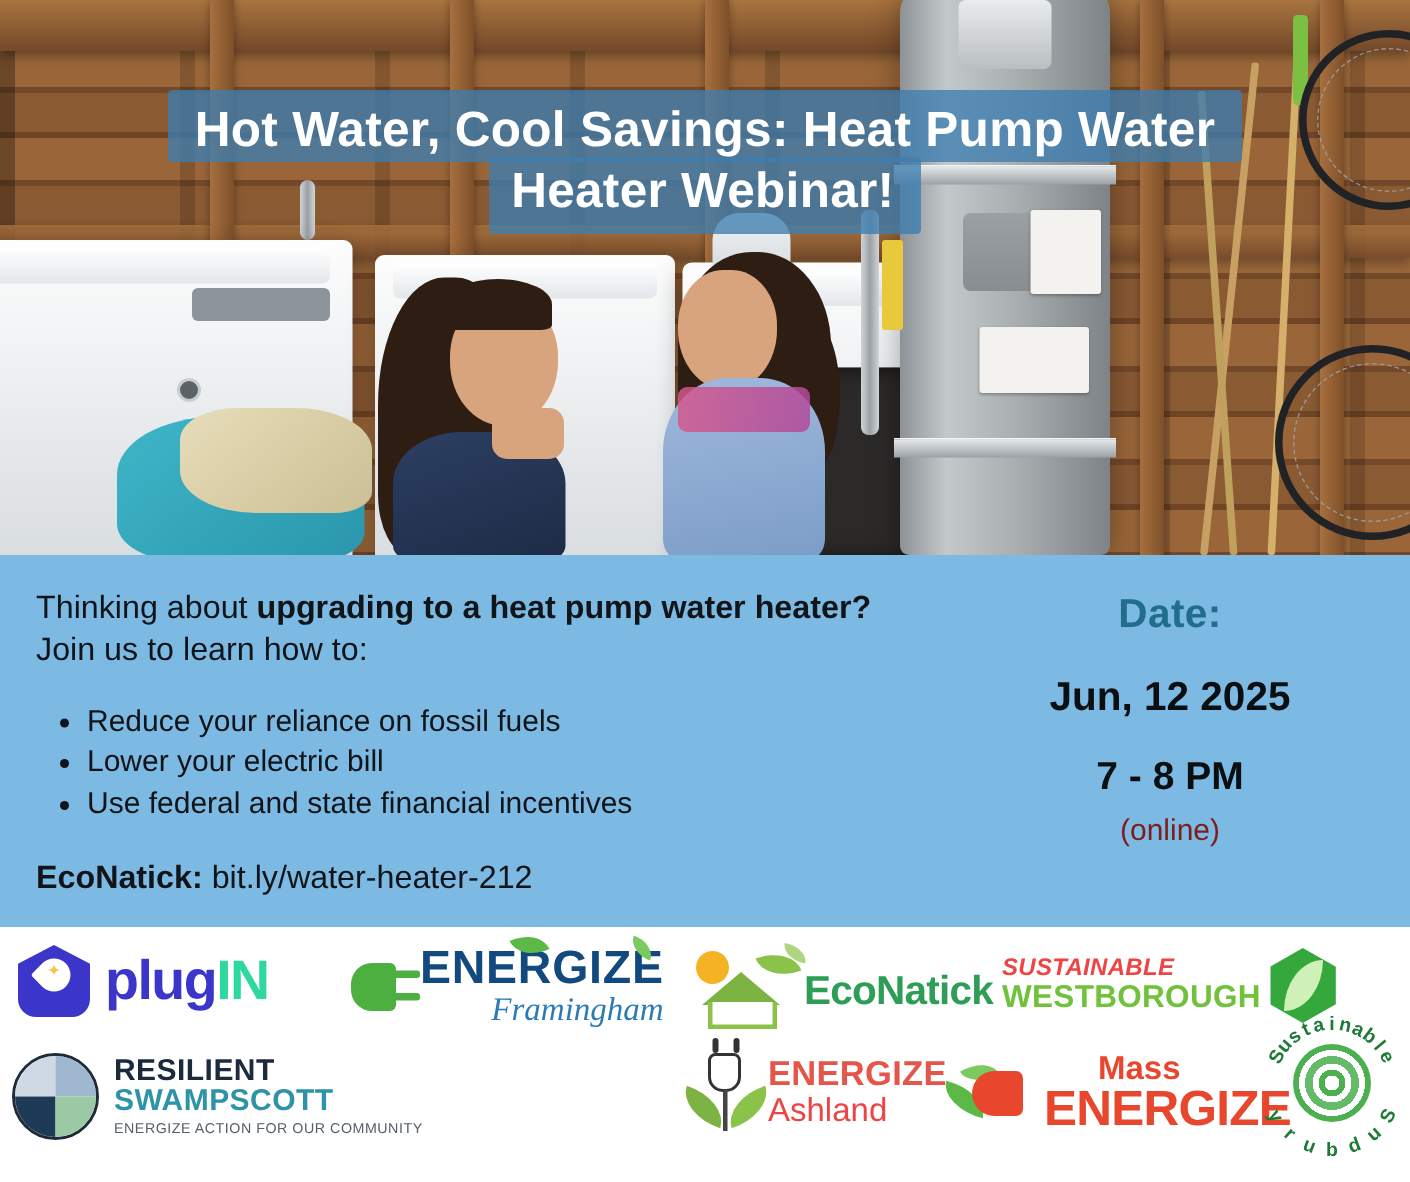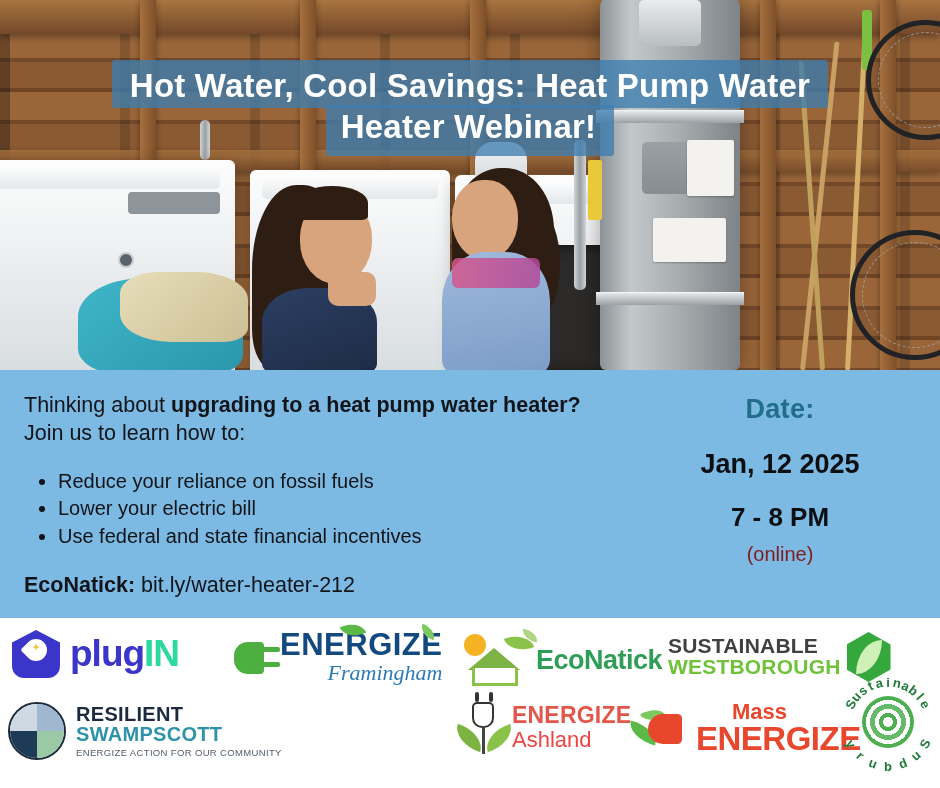--- a/index.html
+++ b/index.html
@@ -257,21 +257,21 @@
   .acton-words .w3{font-family:"Liberation Serif",serif;font-style:italic;font-size:10px;color:#3a4a5a;margin-top:1px;}
 
   
   .en-ico{position:relative;width:70px;height:56px;}
   .en-ico .roof{position:absolute;left:6px;top:16px;width:52px;height:22px;background:#7CB342;clip-path:polygon(50% 0,100% 100%,0 100%);}
   .en-ico .base{position:absolute;left:10px;top:36px;width:46px;height:18px;border:3px solid #8BC34A;border-top:none;background:#fff;}
   .en-ico .sun{position:absolute;left:2px;top:2px;width:22px;height:22px;border-radius:50%;background:#F5B324;}
   .en-text{font-size:27px;font-weight:bold;color:#2E9E56;margin-left:4px;letter-spacing:-.5px;}
 
   
-  .sw-text .s1{font-size:21px;font-weight:bold;color:#404040;line-height:1.0;letter-spacing:.2px;}
+  .sw-text .s1{font-size:16px;font-weight:bold;color:#ef4444;line-height:1.0;letter-spacing:.2px;font-style:italic;}
   .sw-text .s2{font-size:21px;font-weight:bold;color:#6FC23A;line-height:1.05;letter-spacing:.2px;}
   .sw-hex{
     width:44px;height:50px;background:#34A83C;margin-left:6px;
     clip-path: polygon(50% 0,100% 25%,100% 75%,50% 100%,0 75%,0 25%);
     position:relative;
   }
   .sw-hex .lf{position:absolute;left:9px;top:8px;width:26px;height:34px;background:#CFF0B6;border-radius:100% 0 100% 0;}
 
   
   .ash-ico{position:relative;width:52px;height:56px;}
@@ -393,21 +393,21 @@
       </ul>
 
       <div class="register">
         <b>EcoNatick:</b>
         <span>bit.ly/water-heater-212</span>
       </div>
     </div>
 
     <div class="band-right">
       <div class="date-head">Date:</div>
-      <div class="date-main">Jan, 12  2025</div>
+      <div class="date-main">Jun, 12  2025</div>
       <div class="date-time">7 - 8 PM</div>
       <div class="date-mode">(online)</div>
     </div>
   </div>
 
   <div class="logos">
 
     <div class="logo" style="left:12px;top:12px;">
       <div class="plugin-mark">
         <div class="drop"></div>

